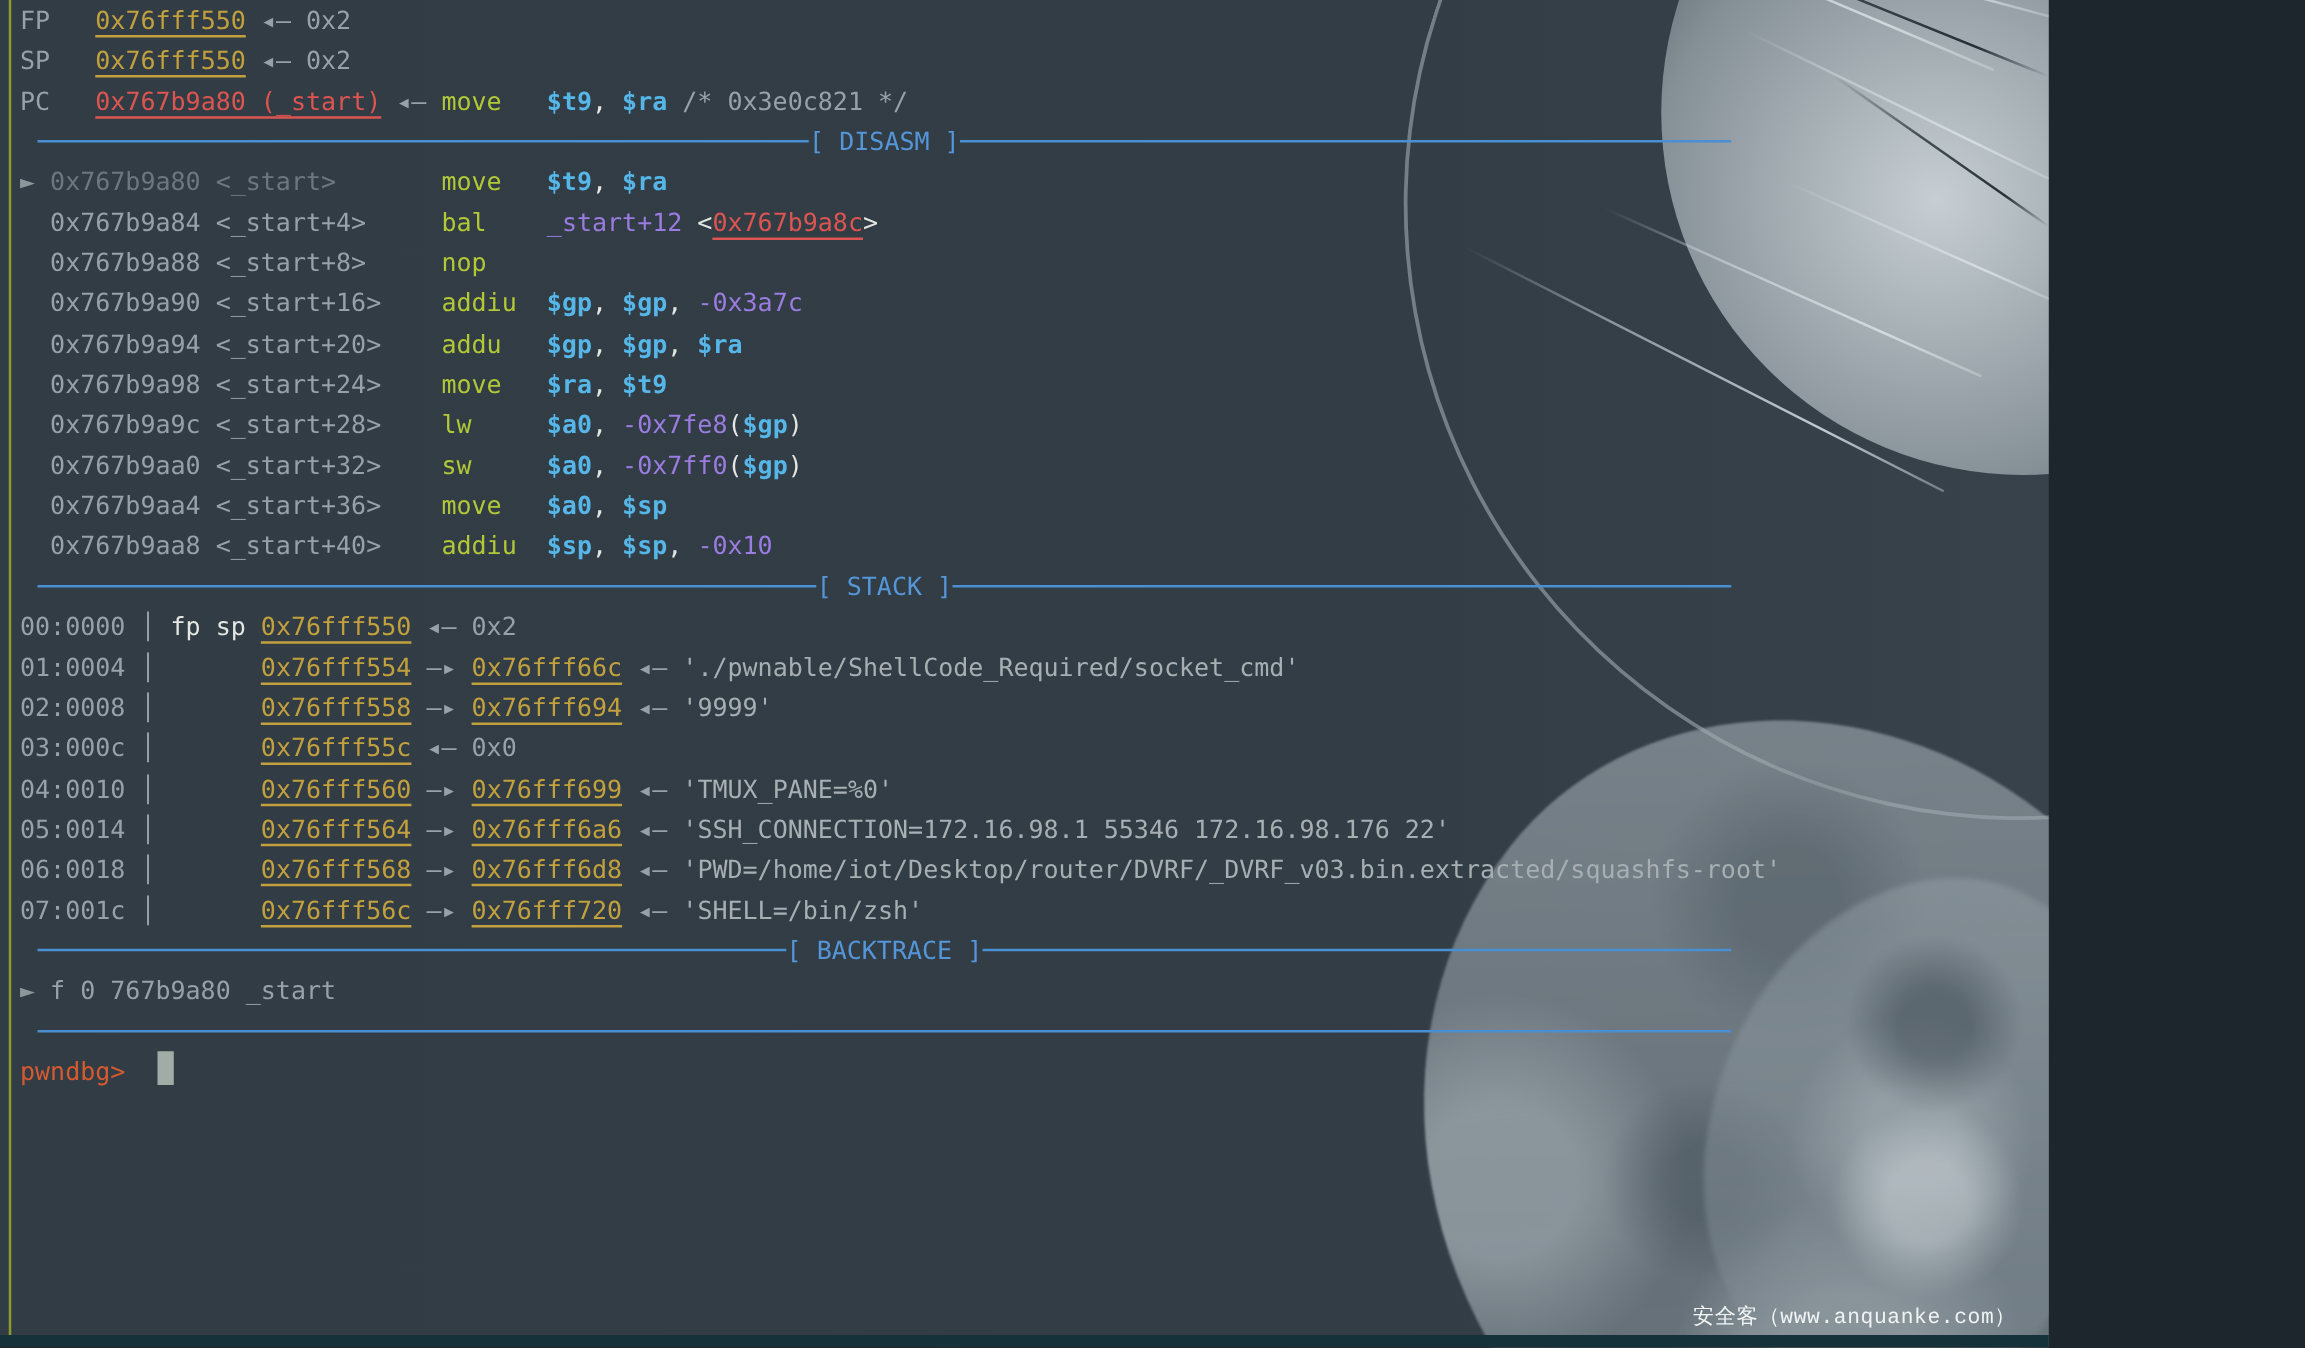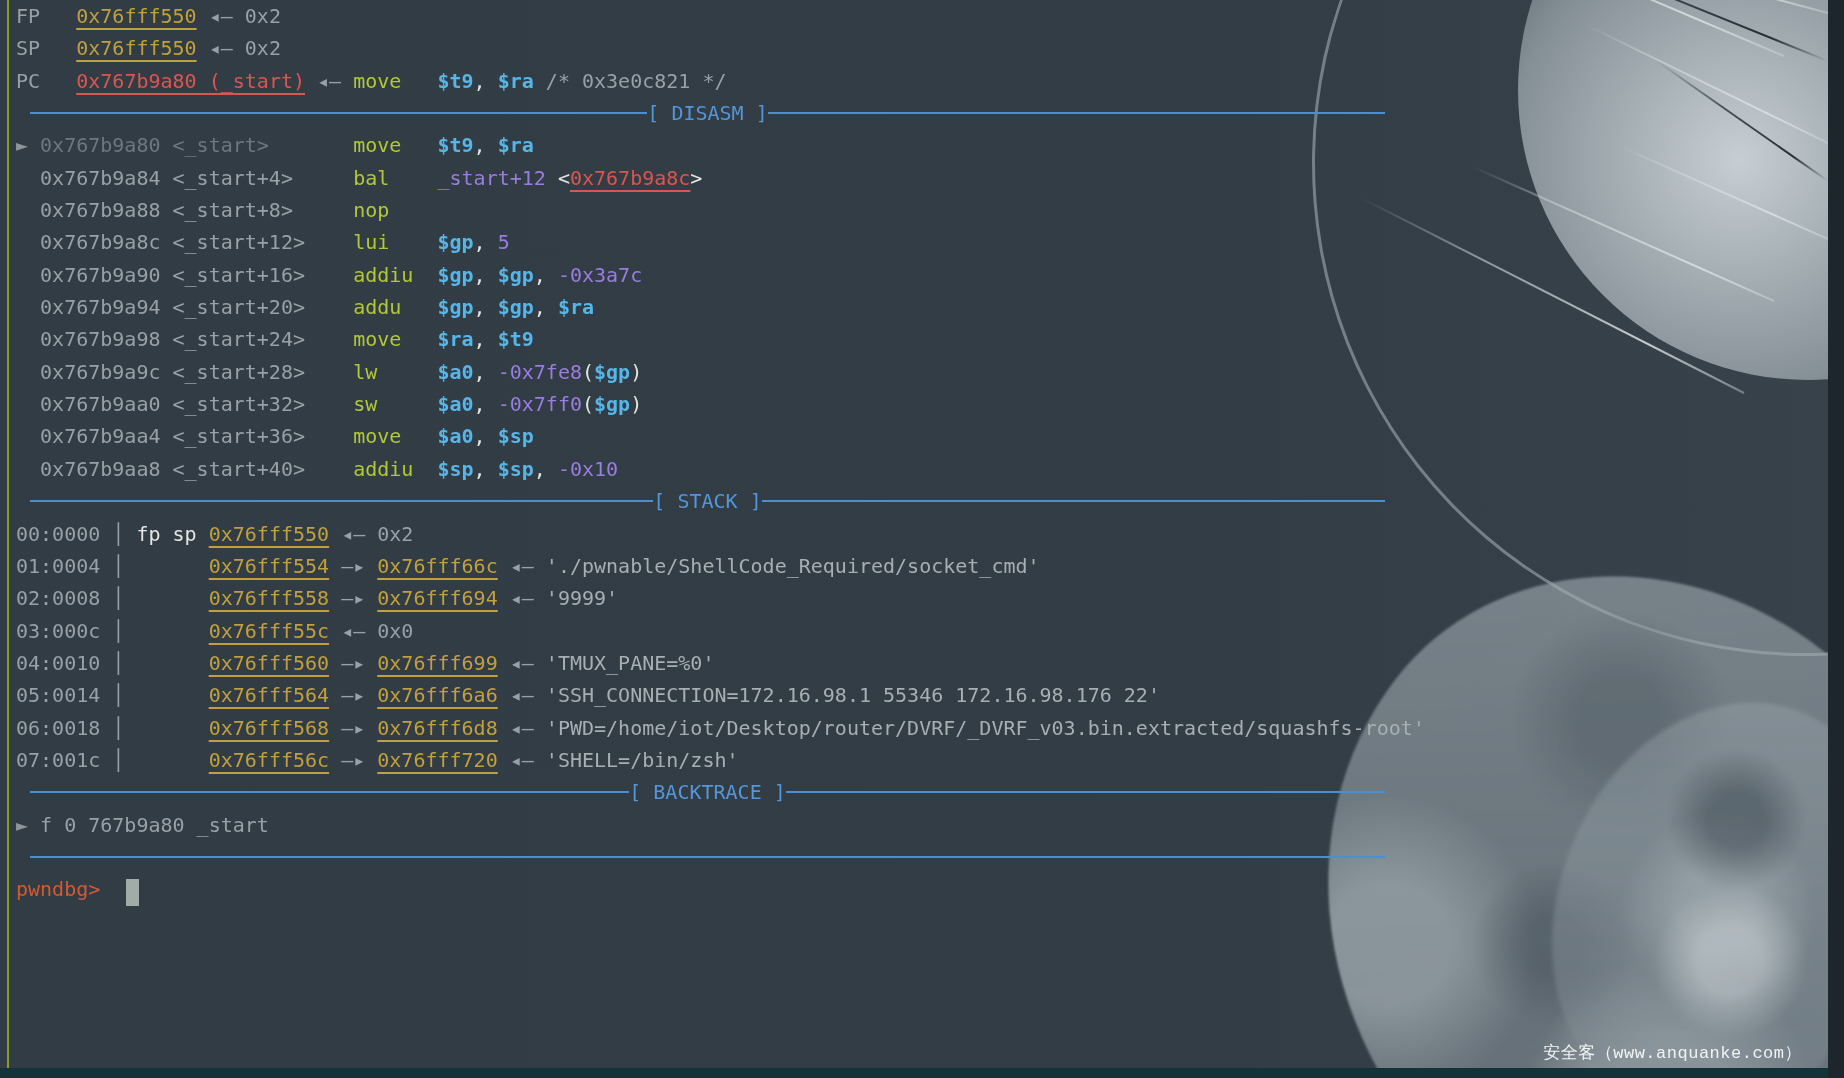--- a/index.html
+++ b/index.html
@@ -1,18 +1,18 @@
 <!DOCTYPE html>
 <html><head>
 <meta charset="utf-8">
 <style>
   html,body{margin:0;padding:0;background:#1c262c;}
   .screen{
     position:relative;
-    width:1828px;height:1078px;
+    width:1639px;height:1078px;
     background:linear-gradient(90deg,#313c45 0%,#323d46 68%,#37424b 100%);
     overflow:hidden;
     font-family:"DejaVu Sans Mono","DejaVu Sans",monospace;
   }
   
   .owl{position:absolute;right:0;top:0;width:640px;height:1078px;pointer-events:none;}
   .owl-head{
     position:absolute;right:-270px;top:-200px;width:580px;height:580px;border-radius:50%;
     background:radial-gradient(circle at 38% 62%, rgba(206,214,218,0.95) 0%, rgba(160,170,176,0.75) 45%, rgba(120,132,140,0.35) 68%, transparent 78%);
   }
@@ -71,21 +71,21 @@
   .m{color:#b2c836;}
   .b{color:#56b6e8;font-weight:bold;}
   .p{color:#9b7ce0;}
   .s{color:#a7afb3;}
   .o{color:#c2a03d;text-decoration:underline;text-decoration-thickness:2px;text-underline-offset:5px;}
   .r{color:#dd5550;text-decoration:underline;text-decoration-thickness:2px;text-underline-offset:5px;}
   .mk{display:inline-block;width:2ch;color:#8d969b;}
   .sect{display:flex;align-items:center;height:32.35px;margin-left:14px;width:1355px;}
   .sl{height:2px;background:#4a8fd2;flex:1;}
   .sect-label{color:#5596d8;white-space:pre;text-align:center;}
-  .prompt-row{display:flex;align-items:flex-end;height:32.35px;}
+  .prompt-row{display:flex;align-items:flex-start;height:32.35px;}
   .prompt{color:#d65a30;}
   .cursor{display:inline-block;width:13px;height:27px;background:#a2aca7;margin-left:26px;}
   
   .watermark{
     position:absolute;right:26px;bottom:14px;
     font-family:Liberation Mono, monospace;
     font-size:17px;color:#f0f4f4;letter-spacing:0.5px;
   }
   .bottom-strip{position:absolute;left:0;bottom:0;width:1844px;height:10px;background:#15313a;}
 </style>
@@ -122,21 +122,20 @@
     <div class="sect">
       <i class="sl"></i>
         <span class="sect-label">[ DISASM ]</span>
         <i class="sl"></i>
     </div>
 
     <div>
         <div class="line"><span class="mk">► </span><span class="d">0x767b9a80 &lt;_start&gt;</span><span class="d">       </span><span class="m">move</span><span class="w">   </span><span class="b">$t9</span><span class="w">, </span><span class="b">$ra</span></div>
         <div class="line"><span class="mk">  </span><span class="g">0x767b9a84 &lt;_start+4&gt;</span><span class="g">     </span><span class="m">bal</span><span class="w">    </span><span class="p">_start+12</span><span class="w"> &lt;</span><span class="r">0x767b9a8c</span><span class="w">&gt;</span></div>
         <div class="line"><span class="mk">  </span><span class="g">0x767b9a88 &lt;_start+8&gt;</span><span class="g">     </span><span class="m">nop</span></div>
-        <div class="line"><span class="mk">  </span><span class="g">0x767b9a8c &lt;_start+12&gt;</span><span class="g">    </span><span class="m">lui</span><span class="w">    </span><span class="b">$gp</span><span class="w">, </span><span class="p">5</span></div>
         <div class="line"><span class="mk">  </span><span class="g">0x767b9a90 &lt;_start+16&gt;</span><span class="g">    </span><span class="m">addiu</span><span class="w">  </span><span class="b">$gp</span><span class="w">, </span><span class="b">$gp</span><span class="w">, </span><span class="p">-0x3a7c</span></div>
         <div class="line"><span class="mk">  </span><span class="g">0x767b9a94 &lt;_start+20&gt;</span><span class="g">    </span><span class="m">addu</span><span class="w">   </span><span class="b">$gp</span><span class="w">, </span><span class="b">$gp</span><span class="w">, </span><span class="b">$ra</span></div>
         <div class="line"><span class="mk">  </span><span class="g">0x767b9a98 &lt;_start+24&gt;</span><span class="g">    </span><span class="m">move</span><span class="w">   </span><span class="b">$ra</span><span class="w">, </span><span class="b">$t9</span></div>
         <div class="line"><span class="mk">  </span><span class="g">0x767b9a9c &lt;_start+28&gt;</span><span class="g">    </span><span class="m">lw</span><span class="w">     </span><span class="b">$a0</span><span class="w">, </span><span class="p">-0x7fe8</span><span class="w">(</span><span class="b">$gp</span><span class="w">)</span></div>
         <div class="line"><span class="mk">  </span><span class="g">0x767b9aa0 &lt;_start+32&gt;</span><span class="g">    </span><span class="m">sw</span><span class="w">     </span><span class="b">$a0</span><span class="w">, </span><span class="p">-0x7ff0</span><span class="w">(</span><span class="b">$gp</span><span class="w">)</span></div>
         <div class="line"><span class="mk">  </span><span class="g">0x767b9aa4 &lt;_start+36&gt;</span><span class="g">    </span><span class="m">move</span><span class="w">   </span><span class="b">$a0</span><span class="w">, </span><span class="b">$sp</span></div>
         <div class="line"><span class="mk">  </span><span class="g">0x767b9aa8 &lt;_start+40&gt;</span><span class="g">    </span><span class="m">addiu</span><span class="w">  </span><span class="b">$sp</span><span class="w">, </span><span class="b">$sp</span><span class="w">, </span><span class="p">-0x10</span></div>
       </div>
 
     <div class="sect">

